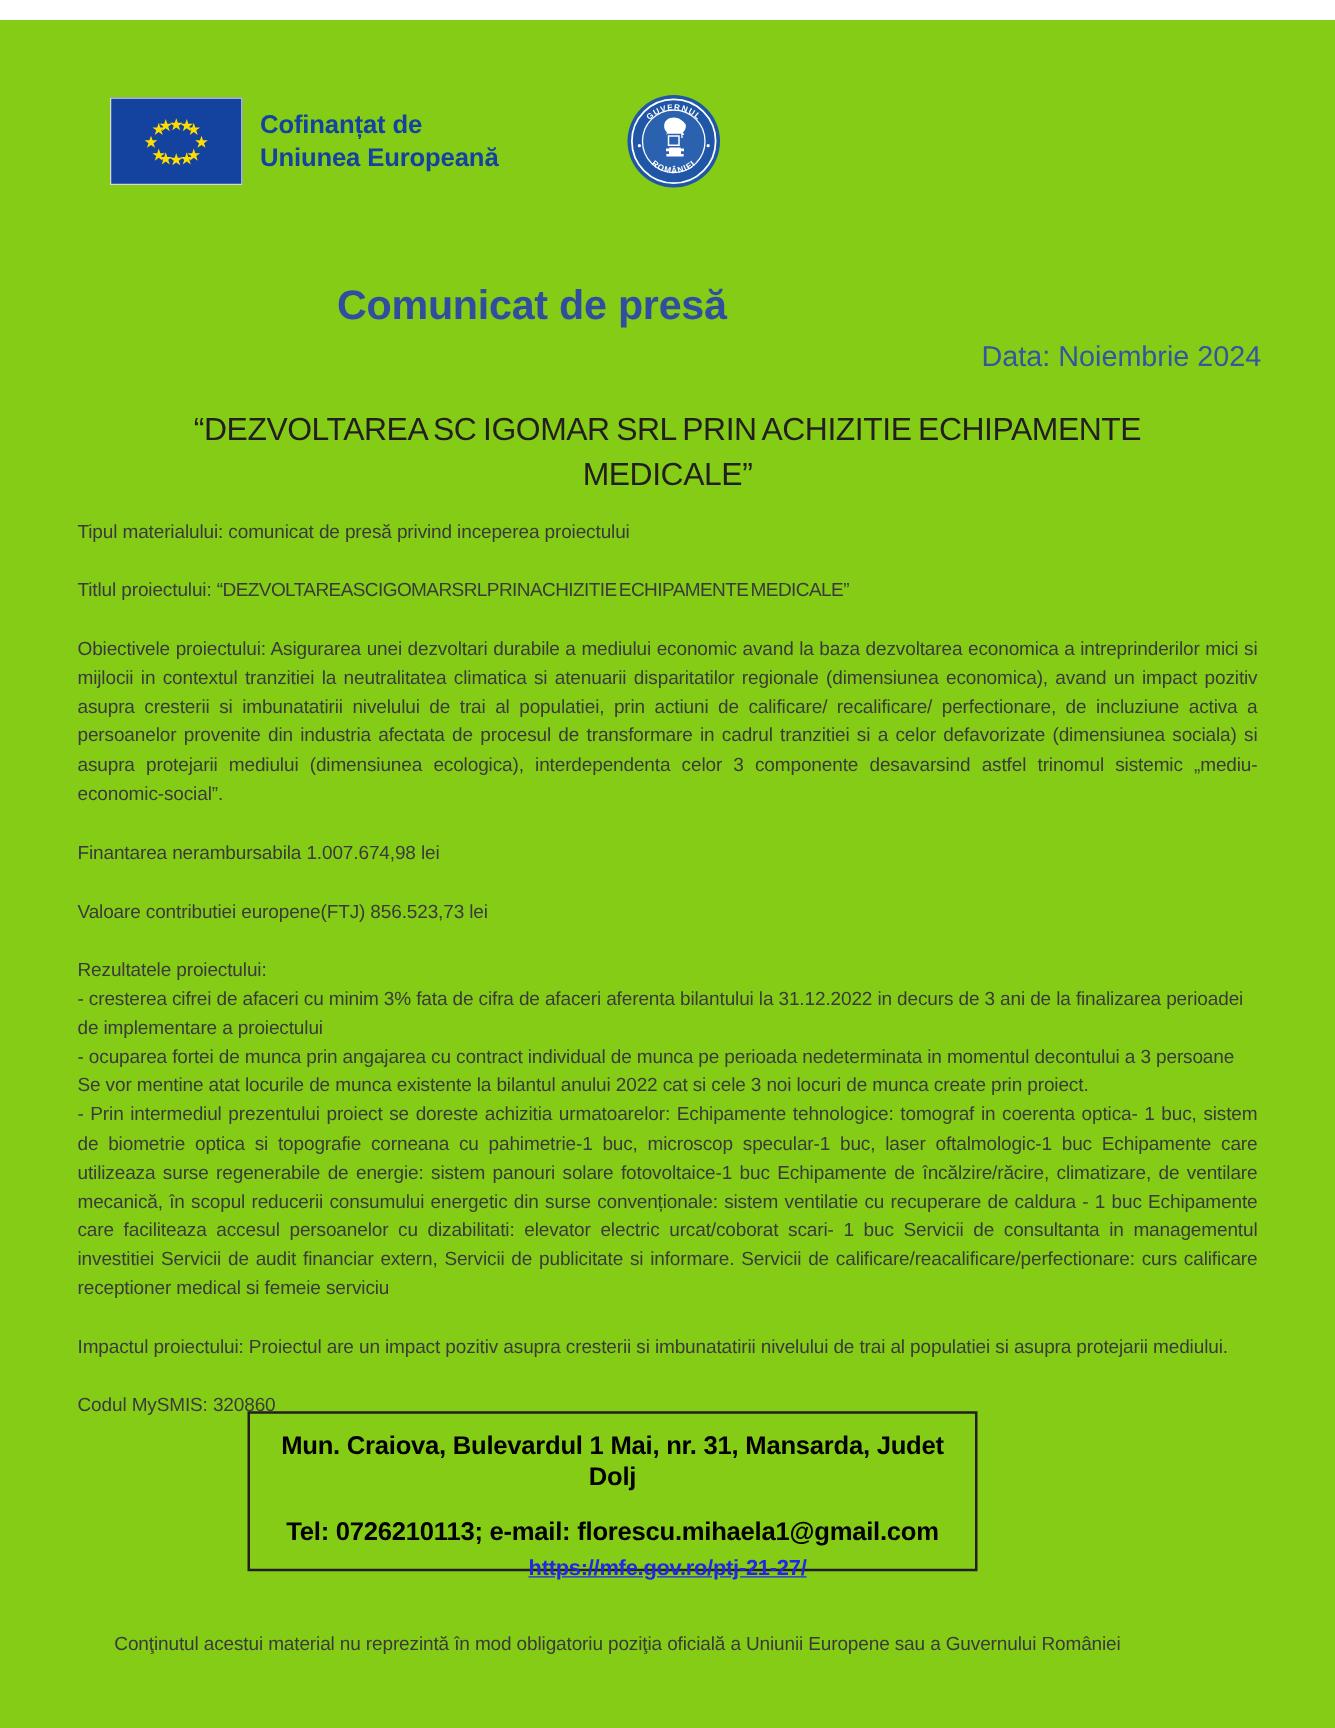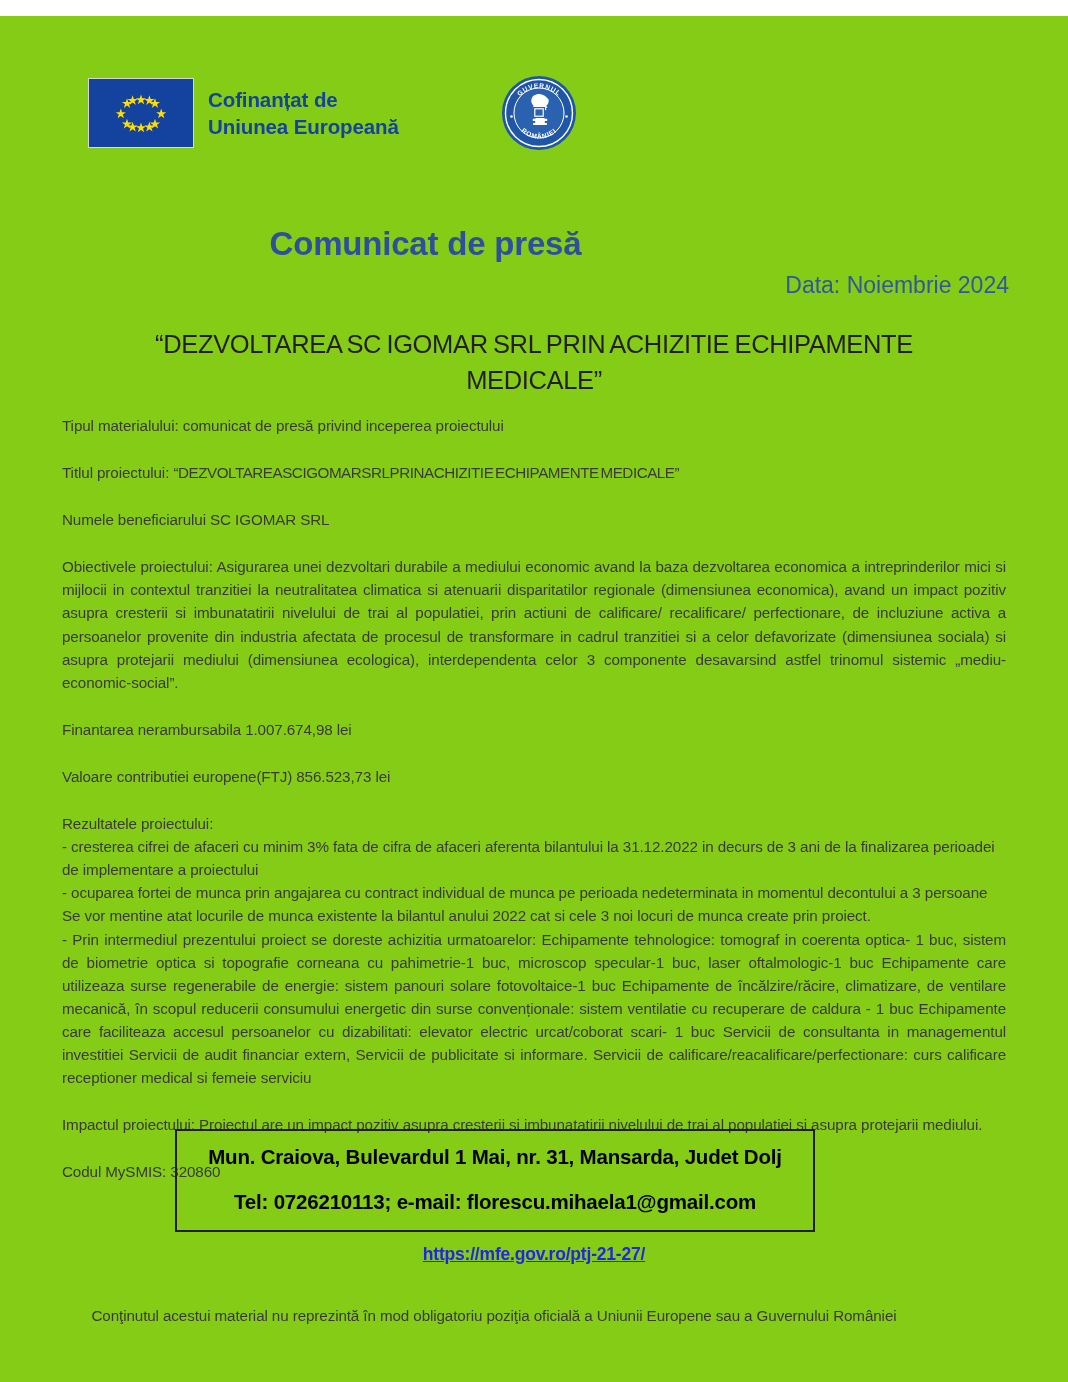--- a/index.html
+++ b/index.html
@@ -114,22 +114,22 @@
   }
   p.gap-after { margin-bottom: 24px; }
   p.justified { text-align: justify; }
   p.tight { margin-bottom: 0; }
   .nospace { letter-spacing: -0.45px; word-spacing: -2px; }
 
   
   .contact-box {
     position: absolute;
     top: 1113px;
-    left: 175px;
-    width: 640px;
+    left: 198px;
+    width: 584px;
     border: 2px solid #231f20;
     box-sizing: border-box;
     padding: 14px 10px 16px 10px;
     text-align: center;
   }
   .contact-box div {
     font-size: 20.5px;
     font-weight: bold;
     color: #000000;
     line-height: 1.2;
@@ -228,21 +228,20 @@
   <div class="date-line">Data: Noiembrie 2024</div>
 
   <div class="project-title">“DEZVOLTAREA SC IGOMAR SRL PRIN ACHIZITIE ECHIPAMENTE MEDICALE”</div>
 
   <div class="body-block">
 
     <p class="gap-after">Tipul materialului: comunicat de presă privind inceperea proiectului</p>
 
     <p class="gap-after"><span>Titlul proiectului: </span><span class="nospace">“DEZVOLTAREASCIGOMARSRLPRINACHIZITIE ECHIPAMENTE MEDICALE”</span></p>
 
-    <p class="gap-after">Numele beneficiarului SC IGOMAR SRL</p>
 
     <p class="justified gap-after">Obiectivele proiectului: Asigurarea unei dezvoltari durabile a mediului economic avand la baza dezvoltarea economica a intreprinderilor mici si mijlocii in contextul tranzitiei la neutralitatea climatica si atenuarii disparitatilor regionale (dimensiunea economica), avand un impact pozitiv asupra cresterii si imbunatatirii nivelului de trai al populatiei, prin actiuni de calificare/ recalificare/ perfectionare, de incluziune activa a persoanelor provenite din industria afectata de procesul de transformare in cadrul tranzitiei si a celor defavorizate (dimensiunea sociala) si asupra protejarii mediului (dimensiunea ecologica), interdependenta celor 3 componente desavarsind astfel trinomul sistemic „mediu-economic-social”.</p>
 
 
     <p class="gap-after">Finantarea nerambursabila 1.007.674,98 lei</p>
 
     <p class="gap-after">Valoare contributiei europene(FTJ) 856.523,73 lei</p>
 
     <p class="tight">Rezultatele proiectului:</p>
 

